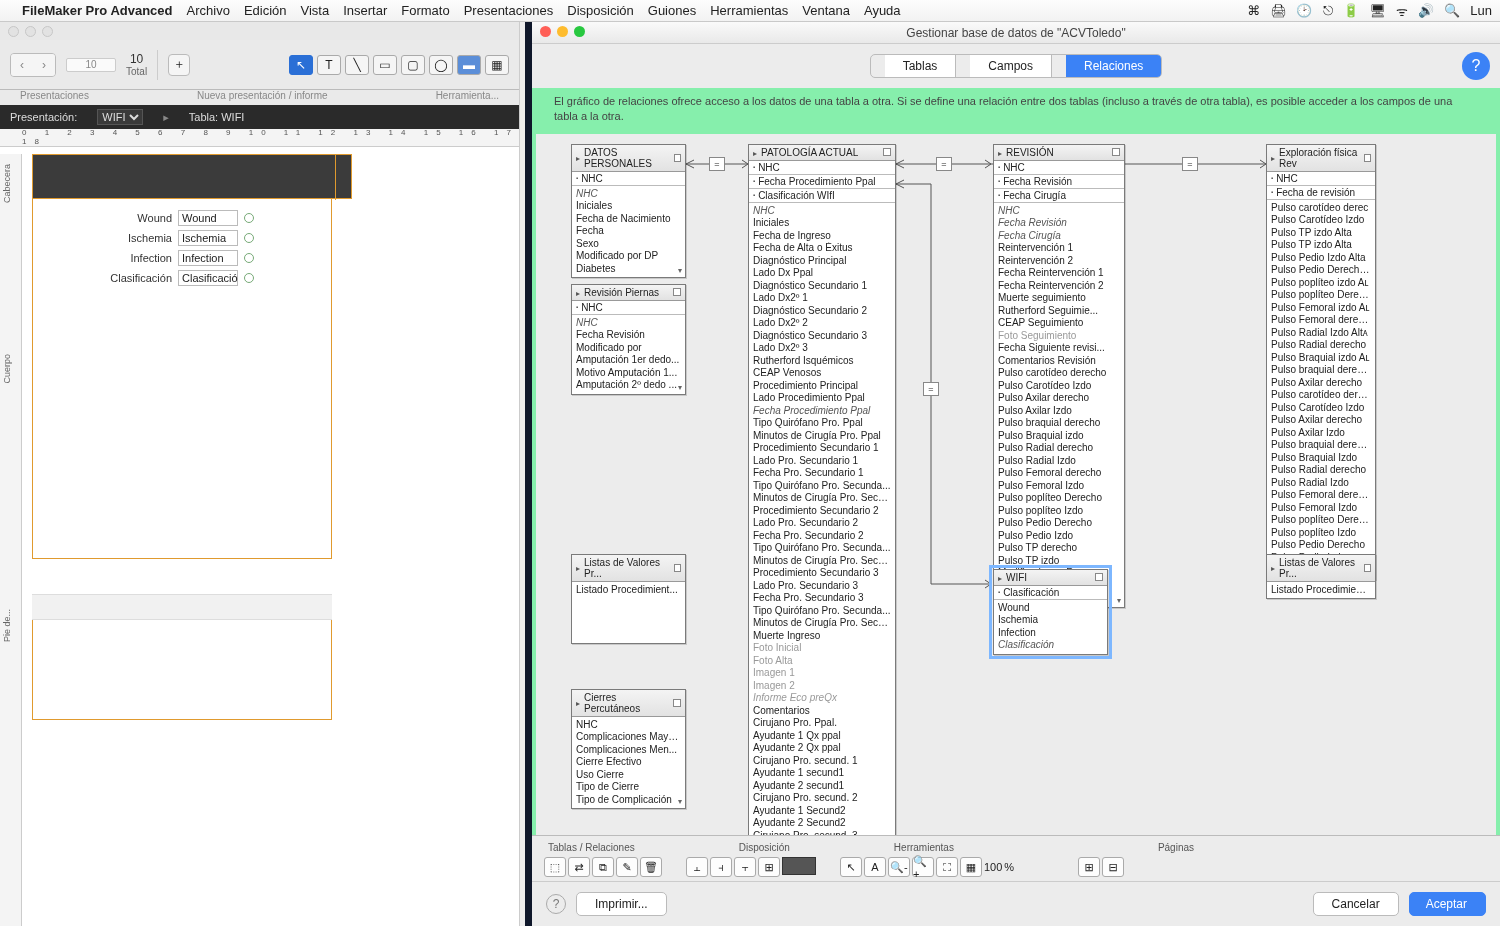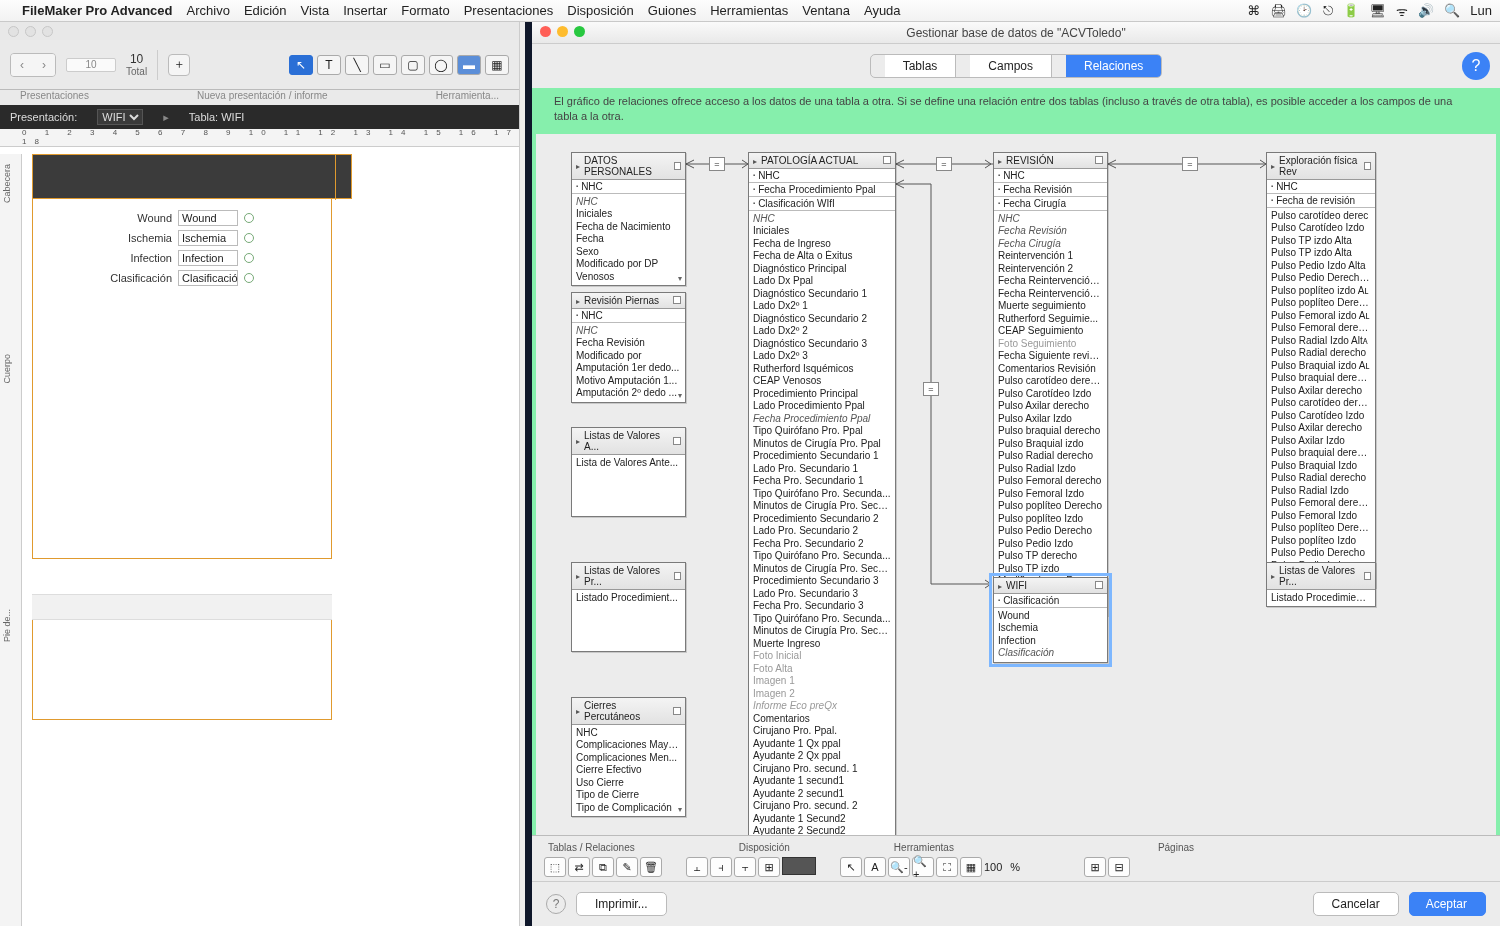--- a/index.html
+++ b/index.html
@@ -52,21 +52,21 @@
   .dialog-tabs { height:44px; display:flex; align-items:center; justify-content:center; background:#ececec; }
   .seg { display:flex; border:1px solid #bbb; border-radius:5px; overflow:hidden; }
   .seg div { padding:4px 18px; font-size:12px; background:#fff; border-right:1px solid #bbb;margin-left:14px; }
   .seg div:last-child{border-right:none;text-align:right;}
   .seg .active { background:#3b82f6; color:#fff; }
   .sys-help { position:absolute; right:10px; top:30px; width:28px; height:28px; border-radius:50%; background:#3b82f6; color:#fff; display:flex; align-items:center; justify-content:center; font-size:16px; }
   .dialog-desc { padding: 6px 22px 10px 22px; font-size:11px; color:#444; line-height:1.35; }
   .graph-area { flex:1; position:relative; background:#ececec; overflow:hidden; margin:0 4px; }
 
   
-  .tobox { position:absolute; background:#fff; border:1px solid #7a7a7a; font-size:10px; box-shadow: 1px 1px 0 rgba(0,0,0,.15); margin-top: 8px; }
+  .tobox { position:absolute; background:#fff; border:1px solid #7a7a7a; font-size:10px; box-shadow: 1px 1px 0 rgba(0,0,0,.15); }
   .tobox.selected { outline:3px solid #7db7ff; outline-offset:1px; }
   .tobox .hdr { background:linear-gradient(#f4f4f4,#e2e2e2); border-bottom:1px solid #999; padding:2px 4px; font-size:10px; display:flex; align-items:center; gap:2px; }
   .tobox .hdr .tri::before{content:"▸"; font-size:8px; color:#555; margin-right:2px;}
   .tobox .hdr .sq { margin-left:auto; width:8px; height:8px; border:1px solid #888; background:#fff; }
   .tobox .keyrow { background:#fff; border-bottom:1px solid #bbb; padding:1px 4px; font-size:10px; display:flex; align-items:center; }
   .tobox .keyrow::before { content:"▪"; font-size:6px; margin-right:3px; color:#555; }
   .tobox .fields { padding:2px 4px; font-size:10px; line-height:1.25; color:#222; max-height: none; }
   .tobox .fields div { white-space:nowrap; overflow:hidden; text-overflow:ellipsis; }
   .tobox .fields .ital { font-style:italic; color:#555; }
   .tobox .fields .grey { color:#999; }
@@ -76,21 +76,21 @@
   .relbox { position:absolute; width:16px; height:14px; border:1px solid #888; background:#fff; font-size:9px; display:flex; align-items:center; justify-content:center; }
   svg.lines { position:absolute; inset:0; width:100%; height:100%; pointer-events:none; }
 
   
   .dlg-bottom { border-top:1px solid #bbb; background:#ececec; padding:6px 12px 4px 12px; }
   .dlg-bottom .labels { display:flex; gap:104px; font-size:10px; color:#555; padding-left:4px; }
   .dlg-bottom .btnrow { display:flex; gap:24px; margin-top:4px; align-items:center; }
   .btncluster { display:flex; gap:2px; }
   .sbtn { width:22px; height:20px; border:1px solid #aaa; background:#fdfdfd; border-radius:3px; display:flex; align-items:center; justify-content:center; font-size:11px; }
   .dark-swatch { width:34px; height:18px; background:#555; border:1px solid #333; }
-  .zoomval { font-size:11px; display:flex; align-items:center; gap:8px; }
+  .zoomval { font-size:11px; display:flex; align-items:center; gap:2px; }
 
   .dlg-footer { border-top:1px solid #ccc; padding:10px 14px; display:flex; align-items:center; gap:10px; background:#ececec; }
   .dlg-footer .help { width:20px; height:20px; border:1px solid #aaa; border-radius:50%; display:flex; align-items:center; justify-content:center; color:#777; font-size:12px; }
   .dlg-footer .btn { padding:4px 18px; border:1px solid #bbb; border-radius:5px; background:#fff; font-size:12px; }
   .dlg-footer .btn.primary { background:#3b82f6; color:#fff; border-color:#3b82f6;padding-left:16px; }
   .dlg-footer .spacer { flex:1; }
 
 </style>
 </head>
 <body>
@@ -256,21 +256,21 @@
           <span class="sq"></span>
         </div>
       <div class="keyrow">NHC</div>
       <div class="fields">
           <div class="ital">NHC</div>
           <div>Iniciales</div>
           <div>Fecha de Nacimiento</div>
           <div>Fecha</div>
           <div>Sexo</div>
           <div>Modificado por DP</div>
-          <div>Venosos</div>
+          <div>Diabetes</div>
         </div>
       <div class="arrow">▾</div>
     </div>
 
     <div class="tobox" style="left:35px; top:150px; width:115px;">
       <div class="hdr">
           <span class="tri"></span>
           <span>Revisión Piernas</span>
           <span class="sq"></span>
         </div>
@@ -279,30 +279,20 @@
           <div class="ital">NHC</div>
           <div>Fecha Revisión</div>
           <div>Modificado por</div>
           <div>Amputación 1er dedo...</div>
           <div>Motivo Amputación 1...</div>
           <div>Amputación 2º dedo ...</div>
         </div>
       <div class="arrow">▾</div>
     </div>
 
-    <div class="tobox" style="left:35px; top:285px; width:115px; height:90px">
-      <div class="hdr">
-          <span class="tri"></span>
-          <span>Listas de Valores A...</span>
-          <span class="sq"></span>
-        </div>
-      <div class="fields">
-          <div>Lista de Valores Ante...</div>
-        </div>
-    </div>
 
     <div class="tobox" style="left:35px; top:420px; width:115px; height:90px">
       <div class="hdr">
           <span class="tri"></span>
           <span>Listas de Valores Pr...</span>
           <span class="sq"></span>
         </div>
       <div class="fields">
           <div>Listado Procedimient...</div>
         </div>
@@ -384,21 +374,21 @@
           <div>Ayudante 1  secund1</div>
           <div>Ayudante 2 secund1</div>
           <div>Cirujano Pro. secund. 2</div>
           <div>Ayudante 1 Secund2</div>
           <div>Ayudante 2 Secund2</div>
           <div>Cirujano Pro. secund. 3</div>
         </div>
 
     </div>
 
-    <div class="tobox" style="left:457px; top:10px; width:115px;">
+    <div class="tobox" style="left:457px; top:10px; width:132px;">
       <div class="hdr">
           <span class="tri"></span>
           <span>REVISIÓN</span>
           <span class="sq"></span>
         </div>
       <div class="keyrow">NHC</div>
       <div class="keyrow">Fecha Revisión</div>
       <div class="keyrow">Fecha Cirugía</div>
       <div class="fields">
           <div class="ital">NHC</div>

